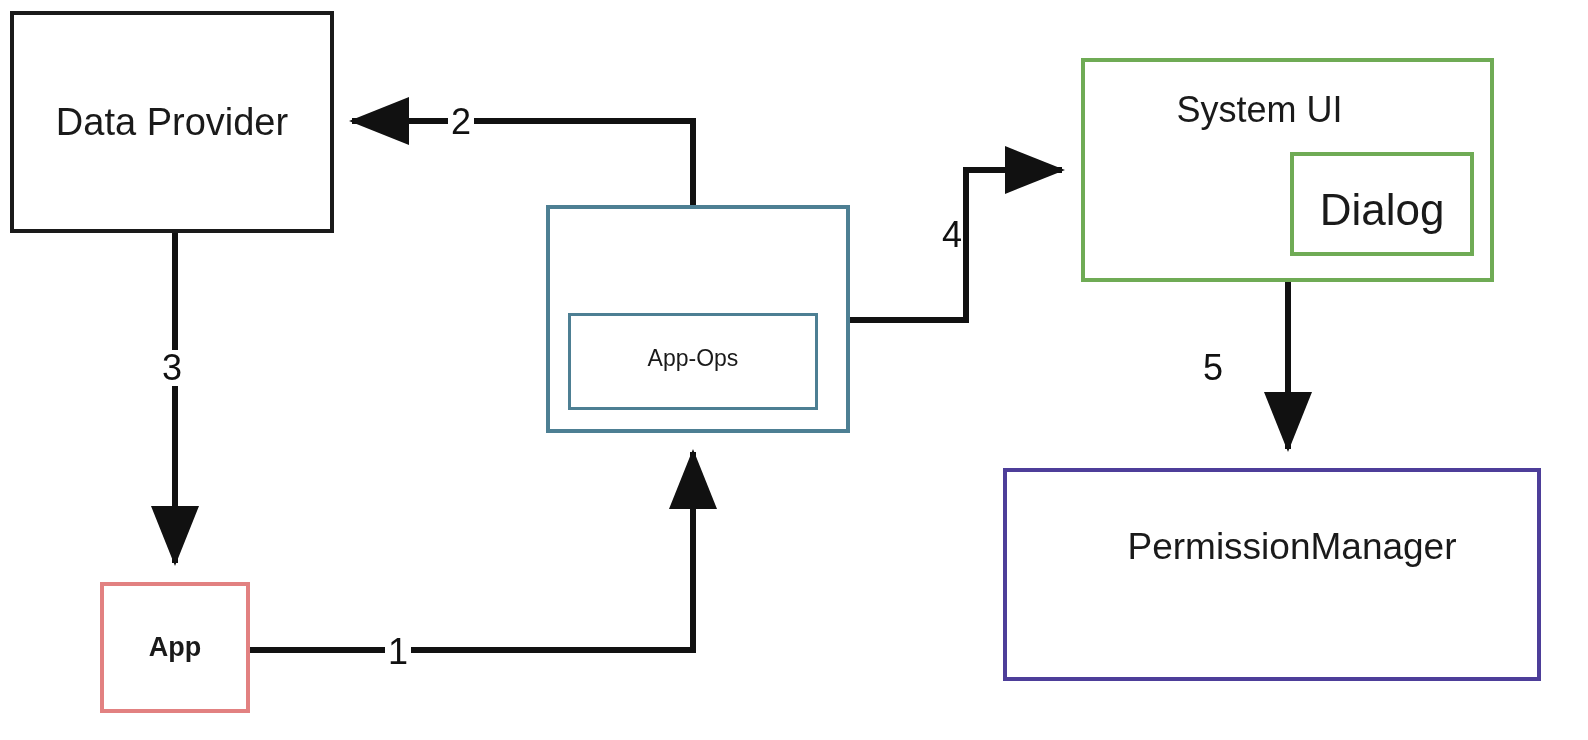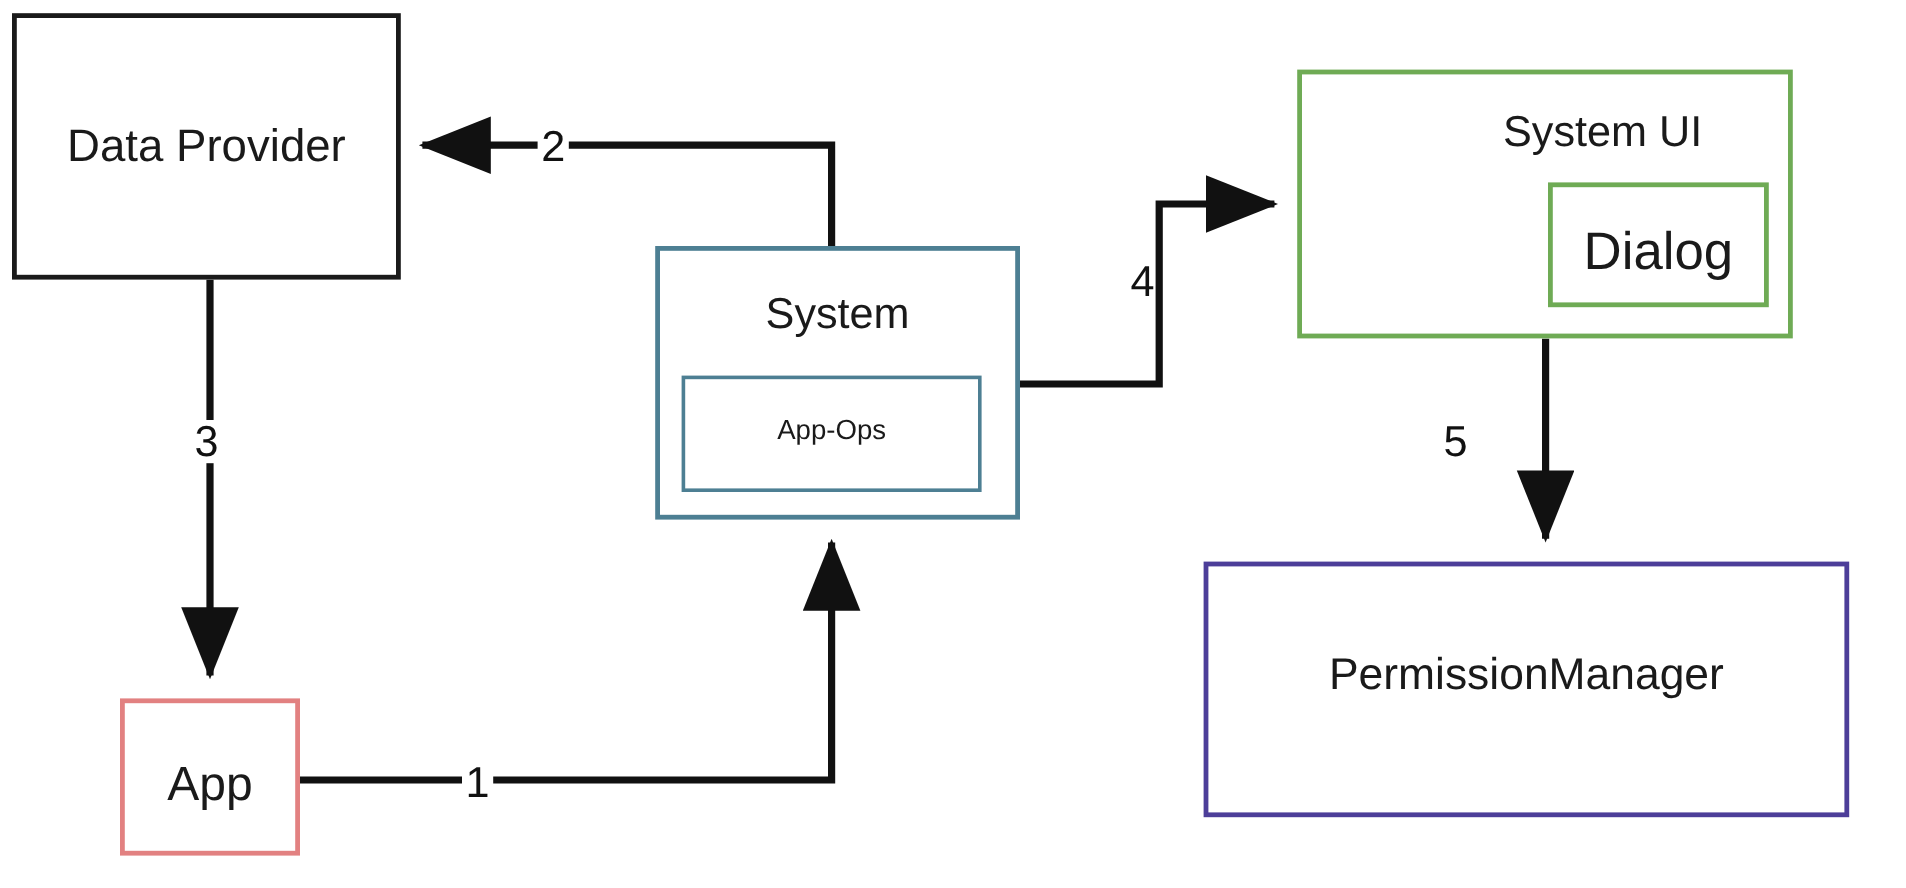--- a/index.html
+++ b/index.html
@@ -51,29 +51,29 @@
   
   #node-data-provider { left: 10px;  top: 11px;  width: 324px; height: 222px; border: 4px solid #1a1a1a; }
   #label-data-provider { left: 10px;  top: 103px; width: 324px; font-size: 38px; }
 
   #node-system       { left: 546px; top: 205px; width: 304px; height: 228px; border: 4px solid #4d7f93; }
   #label-system      { left: 546px; top: 243px; width: 304px; font-size: 36px; }
   #node-app-ops      { left: 568px; top: 313px; width: 250px; height: 97px;  border: 3px solid #4d7f93; }
   #label-app-ops     { left: 568px; top: 347px; width: 250px; font-size: 23px; }
 
   #node-system-ui    { left: 1081px; top: 58px;  width: 413px; height: 224px; border: 4px solid #6fab55; }
-  #label-system-ui   { left: 1129px; top: 92px;  width: 413px; font-size: 36px; text-align: center; }
+  #label-system-ui   { left: 1053px; top: 92px;  width: 413px; font-size: 36px; text-align: center; }
   #node-dialog       { left: 1290px; top: 152px; width: 184px; height: 104px; border: 4px solid #6fab55; }
   #label-dialog      { left: 1290px; top: 188px; width: 184px; font-size: 44px; }
 
   #node-permission-manager  { left: 1003px; top: 468px; width: 538px; height: 213px; border: 4px solid #4d3e99; }
-  #label-permission-manager { left: 1003px; top: 543px; width: 538px; font-size: 37px; }
+  #label-permission-manager { left: 1003px; top: 528px; width: 538px; font-size: 37px; padding-left: 20px; }
 
   #node-app          { left: 100px; top: 582px; width: 150px; height: 131px; border: 4px solid #e28181; }
-  #label-app         { left: 100px; top: 634px; width: 150px; font-size: 40px; }
+  #label-app         { left: 100px; top: 634px; width: 150px; font-size: 27px; font-weight: bold; }
 
   
   #edge-label-1 { left: 385px;  top: 634px; font-size: 36px; }
   #edge-label-2 { left: 448px;  top: 104px; font-size: 36px; }
   #edge-label-3 { left: 159px;  top: 350px; font-size: 36px; }
   #edge-label-4 { left: 939px;  top: 217px; font-size: 36px; background: transparent; }
   #edge-label-5 { left: 1200px; top: 350px; font-size: 36px; background: transparent; }
 </style>
 </head>
 <body>
@@ -105,21 +105,20 @@
 
     <g>
       <path d="M1288,282 L1288,449" fill="none" stroke="#111111" stroke-width="6" marker-end="url(#arrowhead)"></path>
     </g>
   </svg>
 
   <div class="node-box" id="node-data-provider" style="border-color: rgb(26, 26, 26);"></div>
   <div class="node-label" id="label-data-provider">Data Provider</div>
 
   <div class="node-box" id="node-system" style="border-color: rgb(77, 127, 147);"></div>
-  <div class="node-label" id="label-system">System</div>
 
   <div class="node-box" id="node-app-ops" style="border-color: rgb(77, 127, 147);"></div>
   <div class="node-label" id="label-app-ops">App-Ops</div>
 
   <div class="node-box" id="node-system-ui" style="border-color: rgb(111, 171, 85);"></div>
   <div class="node-label" id="label-system-ui">System UI</div>
 
   <div class="node-box" id="node-dialog" style="border-color: rgb(111, 171, 85);"></div>
   <div class="node-label" id="label-dialog">Dialog</div>
 

